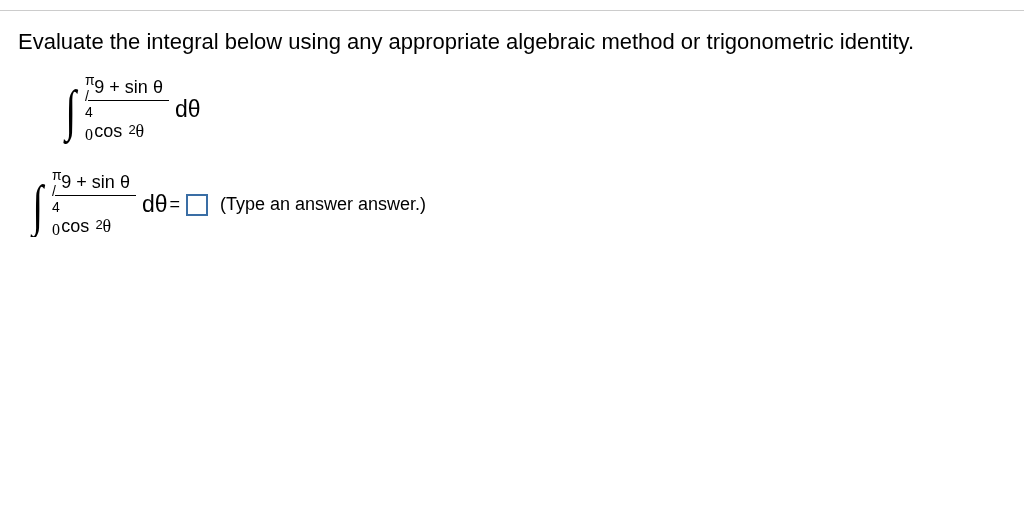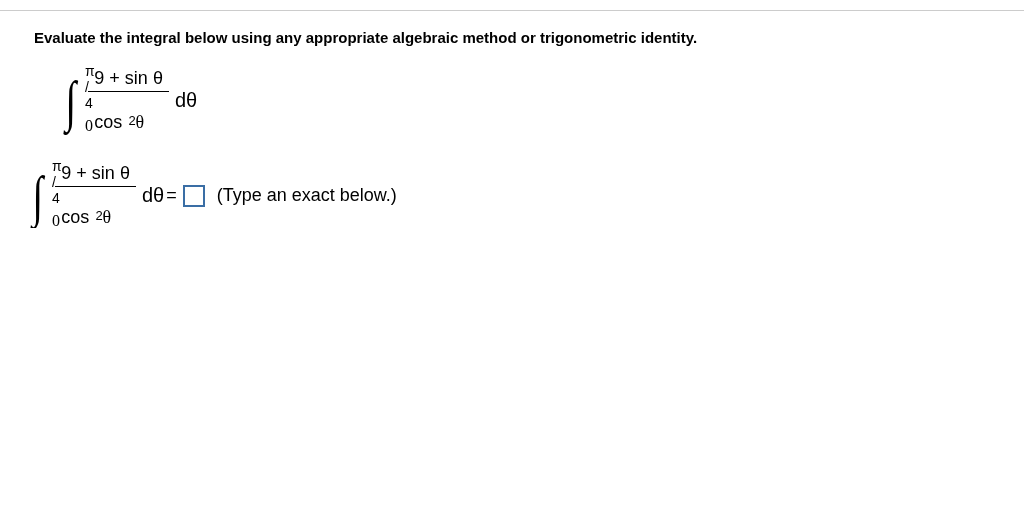--- a/index.html
+++ b/index.html
@@ -15,24 +15,23 @@
       width: 1024px;
     }
     .divider {
       border-top: 1px solid #ccc;
       margin: 10px 0 18px 0;
     }
     .content {
       padding: 0 18px;
     }
     .question-text {
-      font-size: 15px;
+      font-size: 22px;
       margin-bottom: 22px;
-      font-weight: bold;
-      margin-left: 16px;
+      font-weight: normal;
     }
     .integral-block {
       display: flex;
       align-items: center;
       margin-left: 45px;
       margin-bottom: 30px;
     }
     .integral-block-answer {
       display: flex;
       align-items: center;
@@ -86,21 +85,21 @@
       padding: 20px 6px 0 6px;
       font-size: 18px;
       white-space: nowrap;
     }
     .sup {
       font-size: 13px;
       vertical-align: 3px;
       margin-left: 1px;
     }
     .dtheta {
-      font-size: 20px;
+      font-size: 23px;
       margin-left: 4px;
     }
     .equals {
       font-size: 18px;
       margin: 0 6px 0 2px;
     }
     .answer-box {
       display: inline-block;
       width: 22px;
       height: 22px;
@@ -158,16 +157,16 @@
         </span>
         <span class="frac-den">
           <span>cos</span>
           <span class="sup">2</span><span class="theta">θ</span>
         </span>
       </span>
       <span class="dtheta">dθ</span>
     </div>
     <span class="equals">=</span>
     <span class="answer-box"></span>
-    <span class="hint-text">(Type an exact below.)</span>
+    <span class="hint-text">(Type an answer answer.)</span>
   </div>
 
 </div>
 
 </body></html>

